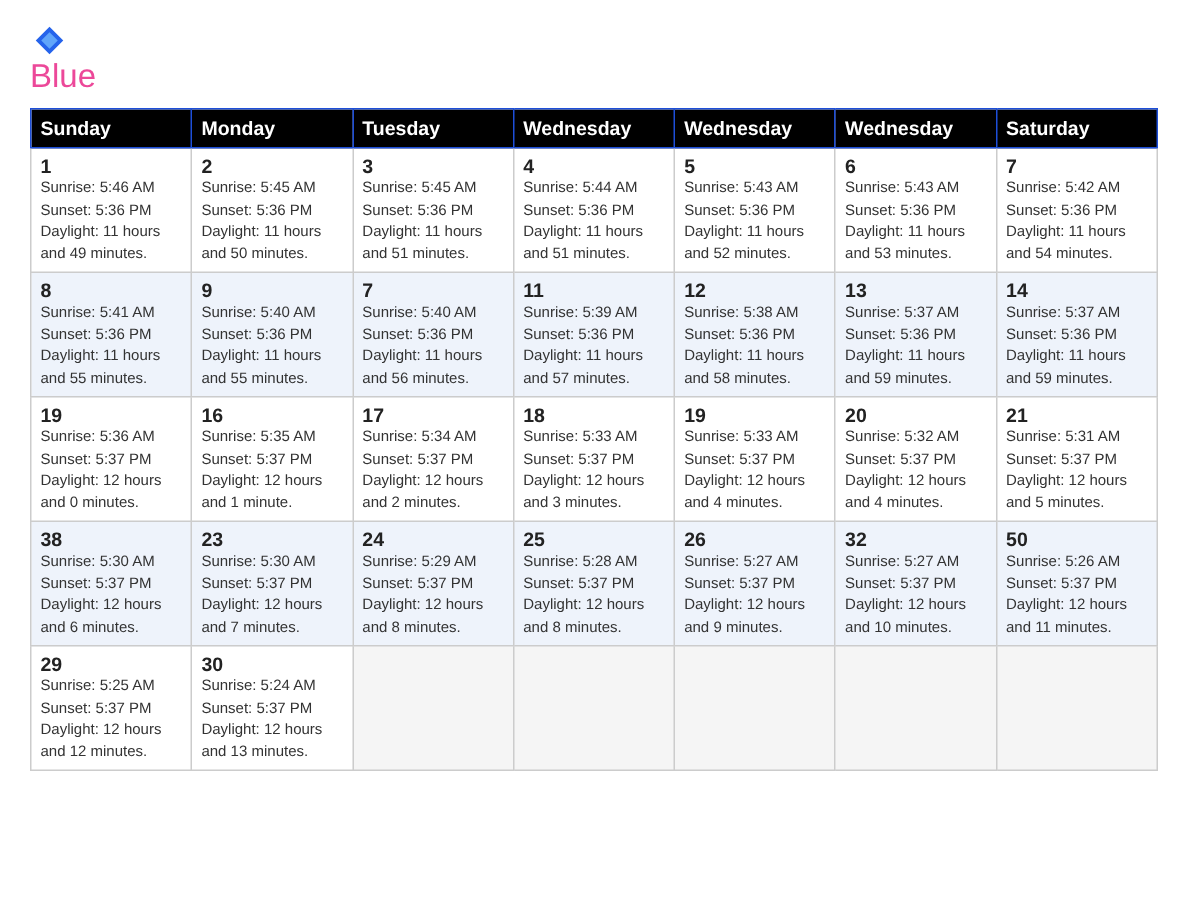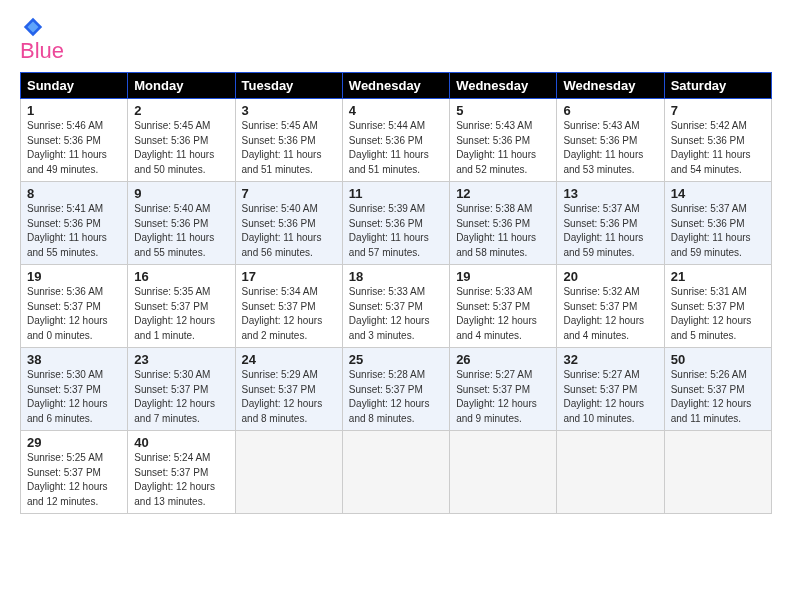--- a/index.html
+++ b/index.html
@@ -256,21 +256,21 @@
           <span class="cell-day">50</span>
           <span class="cell-info">Sunrise: 5:26 AM<br>Sunset: 5:37 PM<br>Daylight: 12 hours and 11 minutes.</span>
         </td>
         </tr>
         <tr>
           <td>
           <span class="cell-day">29</span>
           <span class="cell-info">Sunrise: 5:25 AM<br>Sunset: 5:37 PM<br>Daylight: 12 hours and 12 minutes.</span>
         </td>
           <td>
-          <span class="cell-day">40</span>
+          <span class="cell-day">30</span>
           <span class="cell-info">Sunrise: 5:24 AM<br>Sunset: 5:37 PM<br>Daylight: 12 hours and 13 minutes.</span>
         </td>
           <td class="empty"></td>
           <td class="empty"></td>
           <td class="empty"></td>
           <td class="empty"></td>
           <td class="empty"></td>
         </tr>
       </tbody>
   </table>

